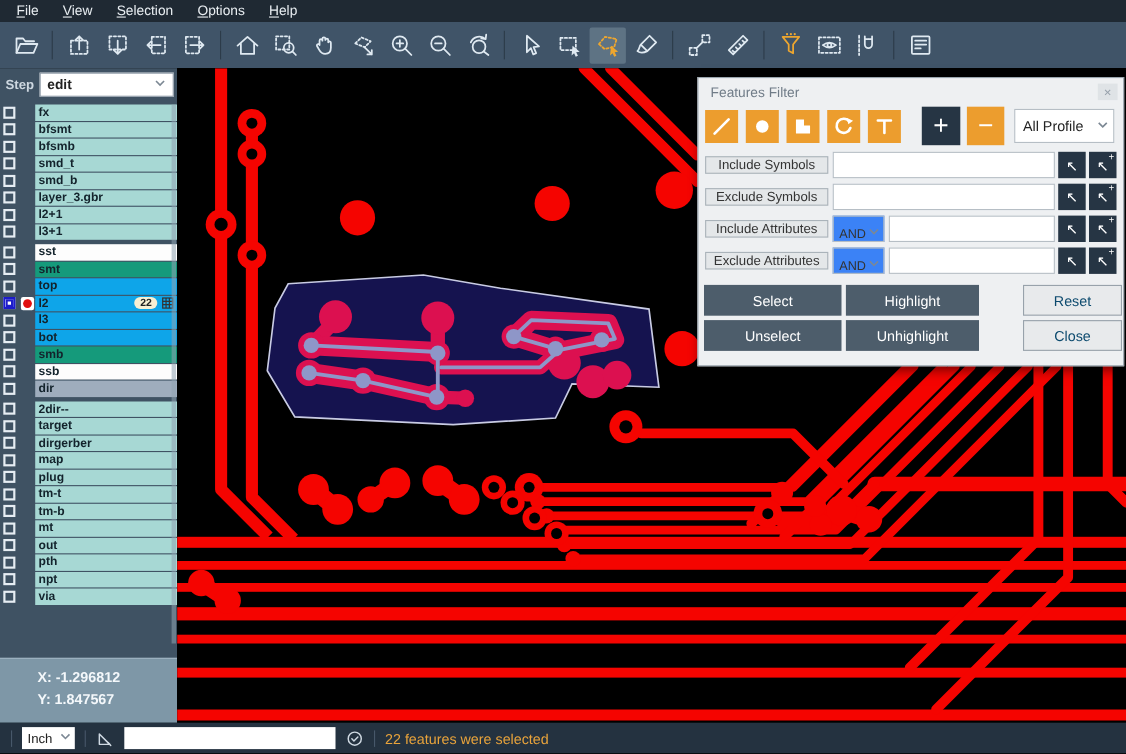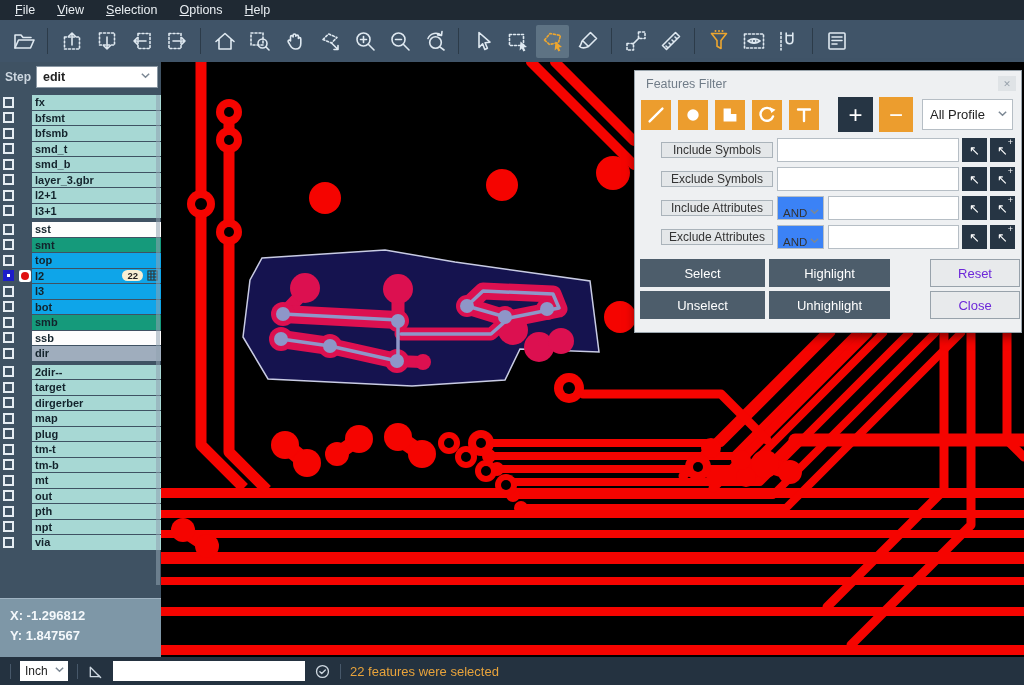--- a/index.html
+++ b/index.html
@@ -52,21 +52,21 @@
   .c-white { background:#fdfdfd; }
   .c-gray  { background:#9fadbd; }
   .badge { margin-left:auto; background:#f7efd3; border-radius:8px; font-size:9.5px;
     color:#222; padding:0 5px; line-height:11px; }
   .grid-ic { margin-left:4px; display:flex; }
   .grid-ic svg { width:11px; height:11px; stroke:#333; fill:none; stroke-width:1.2; }
   #sb-scroll { position:absolute; right:1px; top:33px; width:4px; height:490px;
     background:#8fa3b0; opacity:.55; }
   #xy-panel { position:absolute; left:0; bottom:0; width:161px; height:59px;
     background:#7e97a7; border-top:1px solid #9fb3c2; padding:7px 0 0 10px; }
-  #xy-panel div { color:#f4f8fb; font-size:13px; line-height:20px; }
+  #xy-panel div { color:#f4f8fb; font-size:13px; line-height:20px;margin-left:24px; }
 
   
   #canvas-wrap { position:absolute; left:161px; top:62px; width:863px; height:595px; background:#000; }
   .red-s { stroke:#f50400; fill:none; stroke-linecap:round; stroke-linejoin:round; }
   .red-f { fill:#f50400; stroke:none; }
   .hole  { fill:#000; stroke:none; }
   .cr-s { stroke:#dc1050; fill:none; stroke-linecap:round; stroke-linejoin:round; }
   .cr-f { fill:#dc1050; stroke:none; }
   .pw-s { stroke:#8e96c8; fill:none; stroke-linecap:round; stroke-linejoin:round; }
   .pw-f { fill:#8e96c8; stroke:none; }
@@ -85,33 +85,33 @@
   .shape-btn svg .fl { fill:#fff; stroke:none; }
   #add-btn { width:35px; height:35px; background:#263544; color:#fff; font-size:24px;
     margin-left:12px; display:flex; align-items:center; justify-content:center; flex:0 0 auto; }
   #remove-btn { width:34px; height:35px; background:#ec9d2e; color:#fff; font-size:24px;
     margin-left:6px; display:flex; align-items:center; justify-content:center; flex:0 0 auto; }
   #profile-dd { margin-left:auto; width:91px; height:31px; background:#fff;
     border:1px solid #b6bec5; display:flex; align-items:center; padding:0 4px 0 7px;
     font-size:13px; color:#222; }
   .f-row { display:flex; align-items:center; margin:0 6px 5px 6px; height:24px; }
   .f-label { width:112px; height:16px; background:#e4e7e9; border:1px solid #aab3ba;
-    font-size:12px; color:#333; display:flex; align-items:center; justify-content:center; flex:0 0 auto;margin-left:20px; }
+    font-size:12px; color:#333; display:flex; align-items:center; justify-content:center; flex:0 0 auto; }
   .and-dd { width:47px; height:24px; background:#3b82f6; border:1px solid #b6bec5; margin-left:4px;
     font-size:11.5px; color:#333; display:flex; align-items:flex-end; padding:0 3px 0 5px; flex:0 0 auto; }
   .f-input { flex:1; height:24px; border:1px solid #b6bec5; background:#fff; margin-left:4px;
     min-width:10px; font-size:12px; padding:0 4px; }
   .sq-btn { width:25px; height:24px; background:#263544; color:#fff; margin-left:3px;
     display:flex; align-items:center; justify-content:center; font-size:13px;
     position:relative; flex:0 0 auto; }
   .sq-btn .plus-mark { position:absolute; top:-1px; right:2px; font-size:9px; }
   #dialog-actions { display:grid; grid-template-columns:125px 121px 126px; gap:4px; padding:5px 20px 0 5px; }
   .act-btn { height:28px; font-size:13px; display:flex; align-items:center; justify-content:center; }
   .act-dark { background:#4d5d6b; color:#fff; }
-  .act-light { background:#e8eaec; color:#6d28d9; border:1px solid #98a2ab;margin-left:36px; }
+  .act-light { background:#e8eaec; color:#0c4a6e; border:1px solid #98a2ab;margin-left:36px; }
 
   
   #statusbar { position:absolute; left:0; top:657px; width:1024px; height:28px;
     background:#243240; display:flex; align-items:center; padding-left:10px; gap:9px; }
   .sb-sep { width:1px; height:15px; background:#47586a; flex:0 0 auto; }
   #unit-dd { width:48px; height:20px; background:#fff; display:flex; align-items:center;
     padding:0 3px 0 5px; font-size:12px; color:#222; flex:0 0 auto; }
   .sb-ic svg { width:17px; height:17px; stroke:#cfd9e2; fill:none; stroke-width:1.4;
     stroke-linecap:round; stroke-linejoin:round; display:block; }
   #cmd-input { width:192px; height:20px; background:#fff; border:none; font-size:12px; padding:0 4px; }

